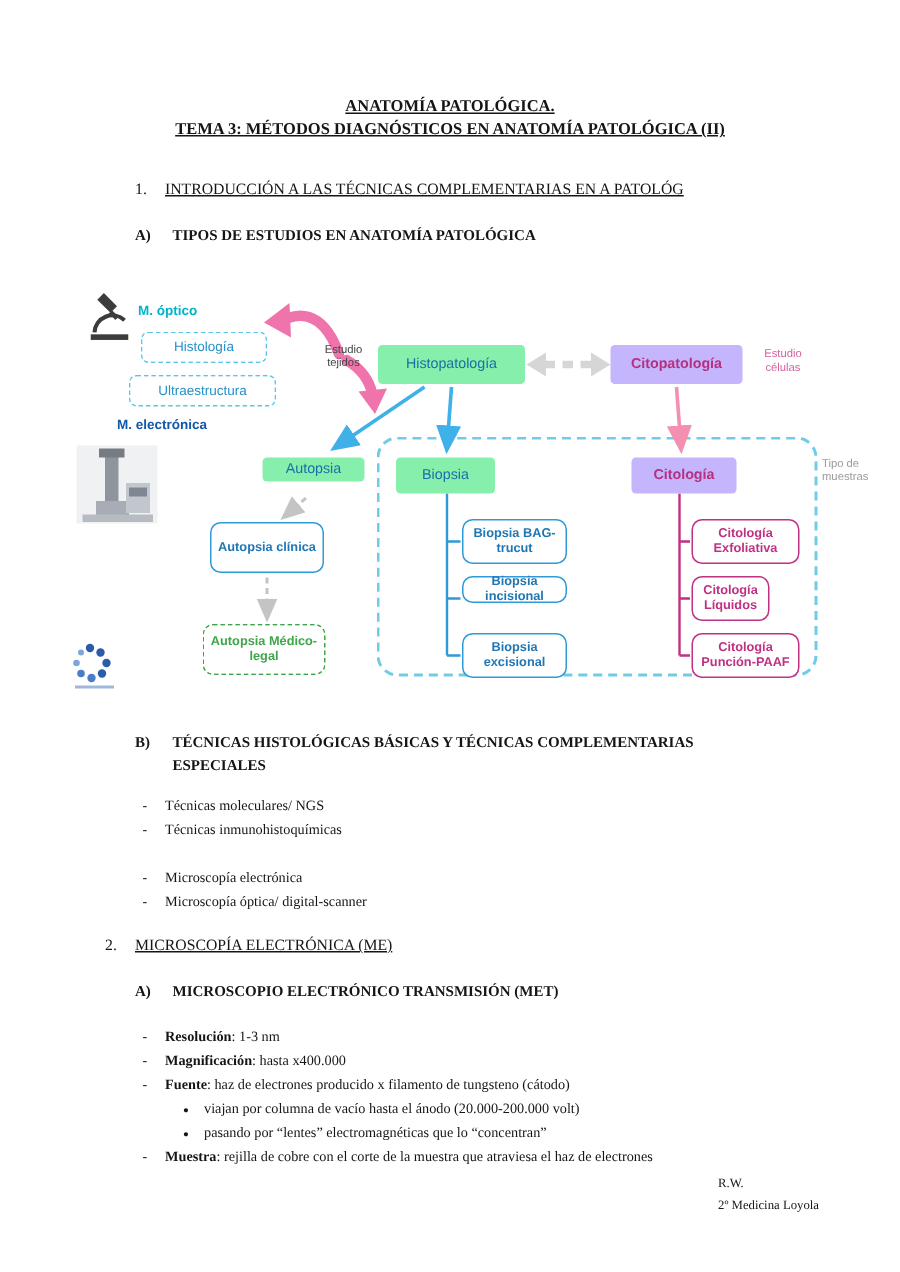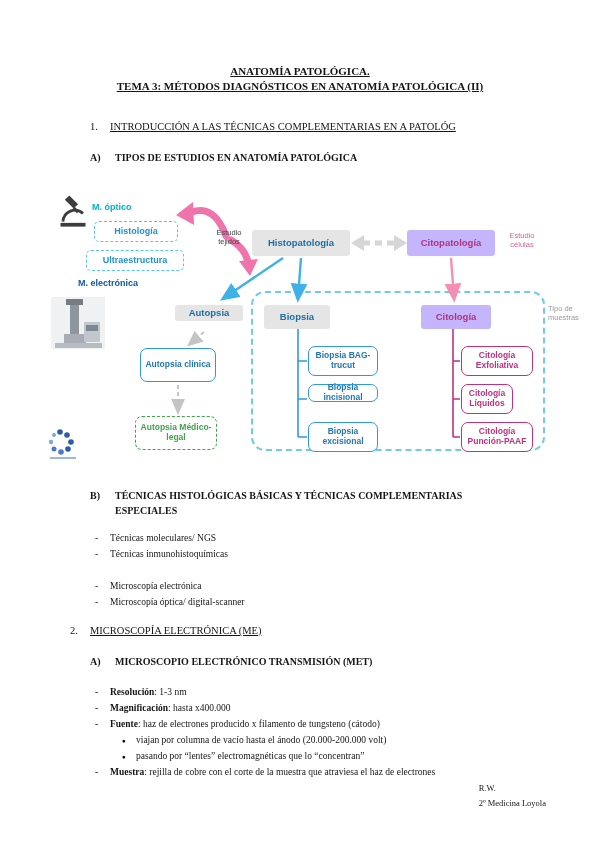--- a/index.html
+++ b/index.html
@@ -19,23 +19,23 @@
   .li{font-size:9.5px;line-height:13px;display:flex;gap:6px}
   .li .mk{min-width:9px}
   .li b{font-weight:bold}
   .sub .mk{min-width:8px;font-size:6.5px;line-height:13px}
   .footer{right:54px;font-size:8.5px;line-height:15px}
 
   
   .diagram{left:40px;top:188px;width:525px;height:282px;font-family:"Liberation Sans",sans-serif}
   .dbox{position:absolute;display:flex;align-items:center;justify-content:center;
         text-align:center;line-height:1.12;border-radius:5px;background:#fff}
-  .fill-blue{background:#e5e5e5;color:#1b6ea6;font-size:9.5px;font-weight:bold;border-radius:3px}
+  .fill-blue{background:#86efac;color:#1b6ea6;font-size:9.5px;font-weight:normal;border-radius:3px}
   .fill-pink{background:#c4b5fd;color:#b5307f;font-size:9.5px;font-weight:bold;border-radius:3px}
-  .dash-cyan{border:1.5px dashed #57c6e8;color:#2591c9;font-size:9px;font-weight:bold}
+  .dash-cyan{border:1.5px dashed #57c6e8;color:#2591c9;font-size:9px;font-weight:normal}
   .solid-blue{border:1.6px solid #2e9bd8;color:#2077b4;font-size:8.5px;font-weight:bold;border-radius:7px}
   .solid-mag{border:1.6px solid #bf3182;color:#bf3182;font-size:8.5px;font-weight:bold;border-radius:7px}
   .dash-green{border:1.6px dashed #3fa54a;color:#3fa54a;font-size:8.5px;font-weight:bold;border-radius:7px}
   .lbl{position:absolute;font-size:9px;line-height:11px}
   .lbl-small{position:absolute;font-size:7.5px;line-height:9px;text-align:center}
   .bigdash{position:absolute;border:2px dashed #6fcbe8;border-radius:14px}
 </style>
 </head>
 <body>
 

